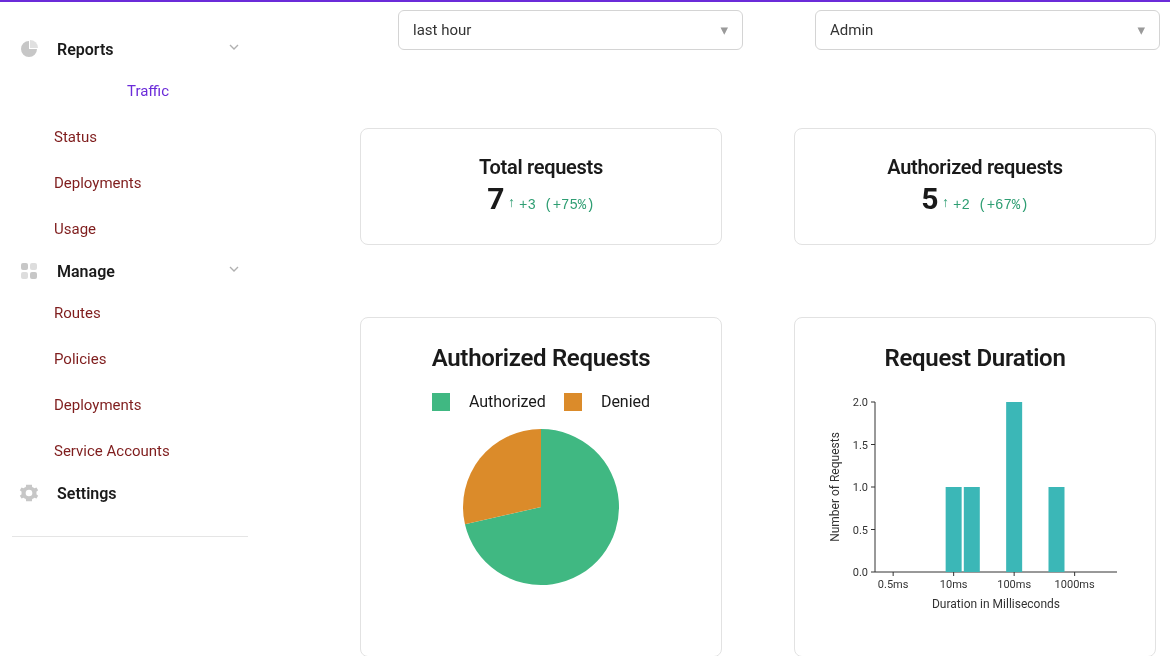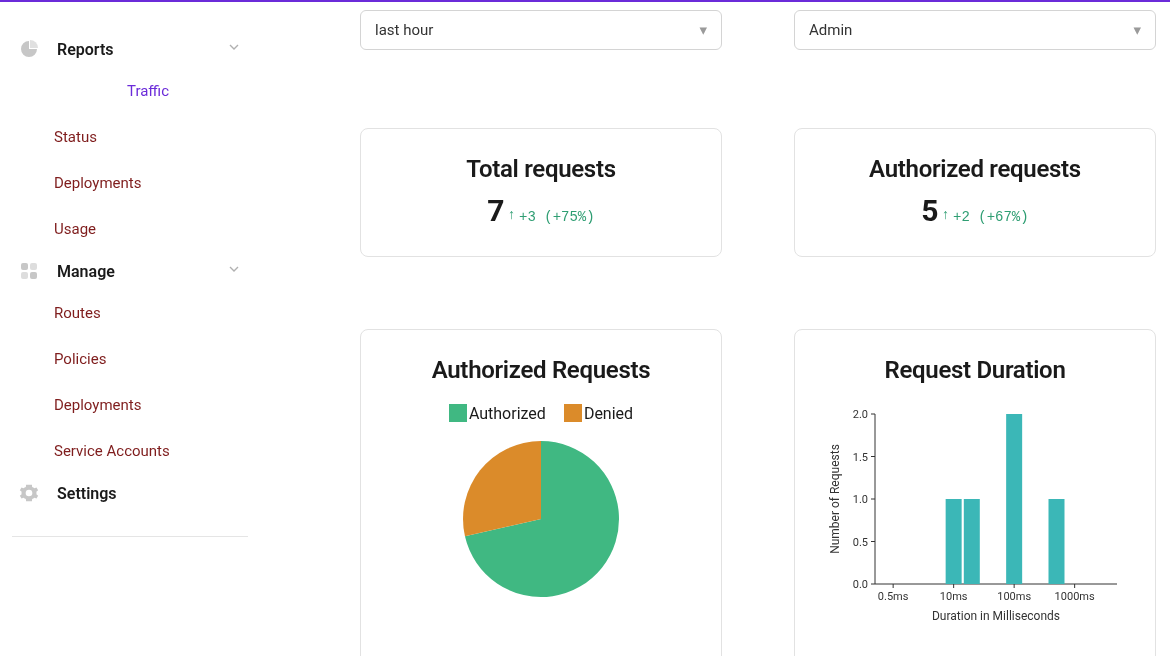--- a/index.html
+++ b/index.html
@@ -51,21 +51,21 @@
     border-top: 1px solid #e5e5e5;
     margin: 24px 0 4px 0;
   }
   .chevron-down-svg { width: 16px; height: 16px; }
 
   .main {
     flex: 1;
     padding: 0 10px 0 100px;
     overflow: hidden;
   }
-  .filters { display: flex; gap: 72px; margin-bottom: 78px; padding-top: 8px; }
+  .filters { display: flex; gap: 72px; margin-bottom: 78px; padding-top: 8px; margin-left: 38px; }
   .select {
     width: 362px;
     height: 40px;
     border: 1px solid #d4d4d4;
     border-radius: 6px;
     display: flex;
     align-items: center;
     padding: 0 14px;
     background: #fff;
     font-size: 15px;
@@ -77,24 +77,24 @@
   .cards-row { display: flex; gap: 72px; margin-bottom: 72px; }
   .card {
     width: 362px;
     border: 1px solid #e2e2e2;
     border-radius: 8px;
     background: #fff;
     padding: 26px 20px 28px 20px;
   }
   .stat-card .card-title {
     text-align: center;
-    font-size: 24px;
+    font-size: 20px;
     font-weight: 600;
     letter-spacing: -0.3px;
-    margin-bottom: 10px;
+    margin-bottom: 2px;
   }
   .stat-row {
     display: flex;
     align-items: baseline;
     justify-content: center;
     gap: 4px;
   }
   .stat-value {
     font-size: 30px;
     font-weight: 700;
@@ -110,21 +110,21 @@
     letter-spacing: -0.3px;
     margin-bottom: 20px;
   }
   .legend {
     display: flex;
     justify-content: center;
     gap: 18px;
     font-size: 16px;
     margin-bottom: 16px;
   }
-  .legend-item { display: flex; align-items: flex-start; gap: 2px; }
+  .legend-item { display: flex; align-items: flex-end; gap: 19px; }
   .legend-swatch { width: 18px; height: 18px; display: inline-block; }
   .pie-wrap { display: flex; justify-content: center; }
   .bar-chart-wrap { display: flex; justify-content: center; }
   .axis-text { font-size: 11px; fill: #333; }
   .axis-label { font-size: 12px; fill: #333; }
   .chart-card-tall { height: 340px; }
 </style>
 </head>
 <body>
 

